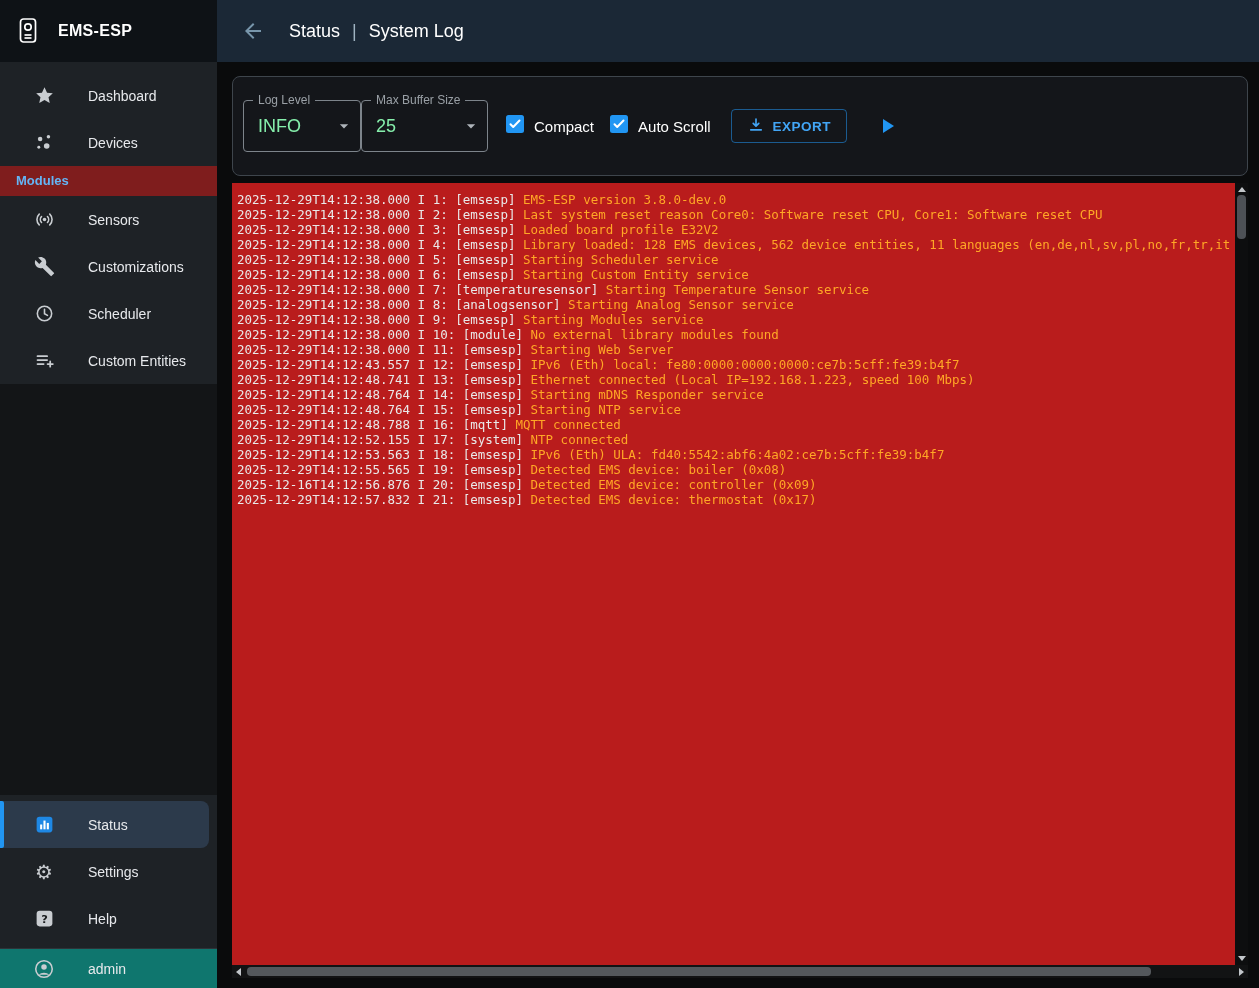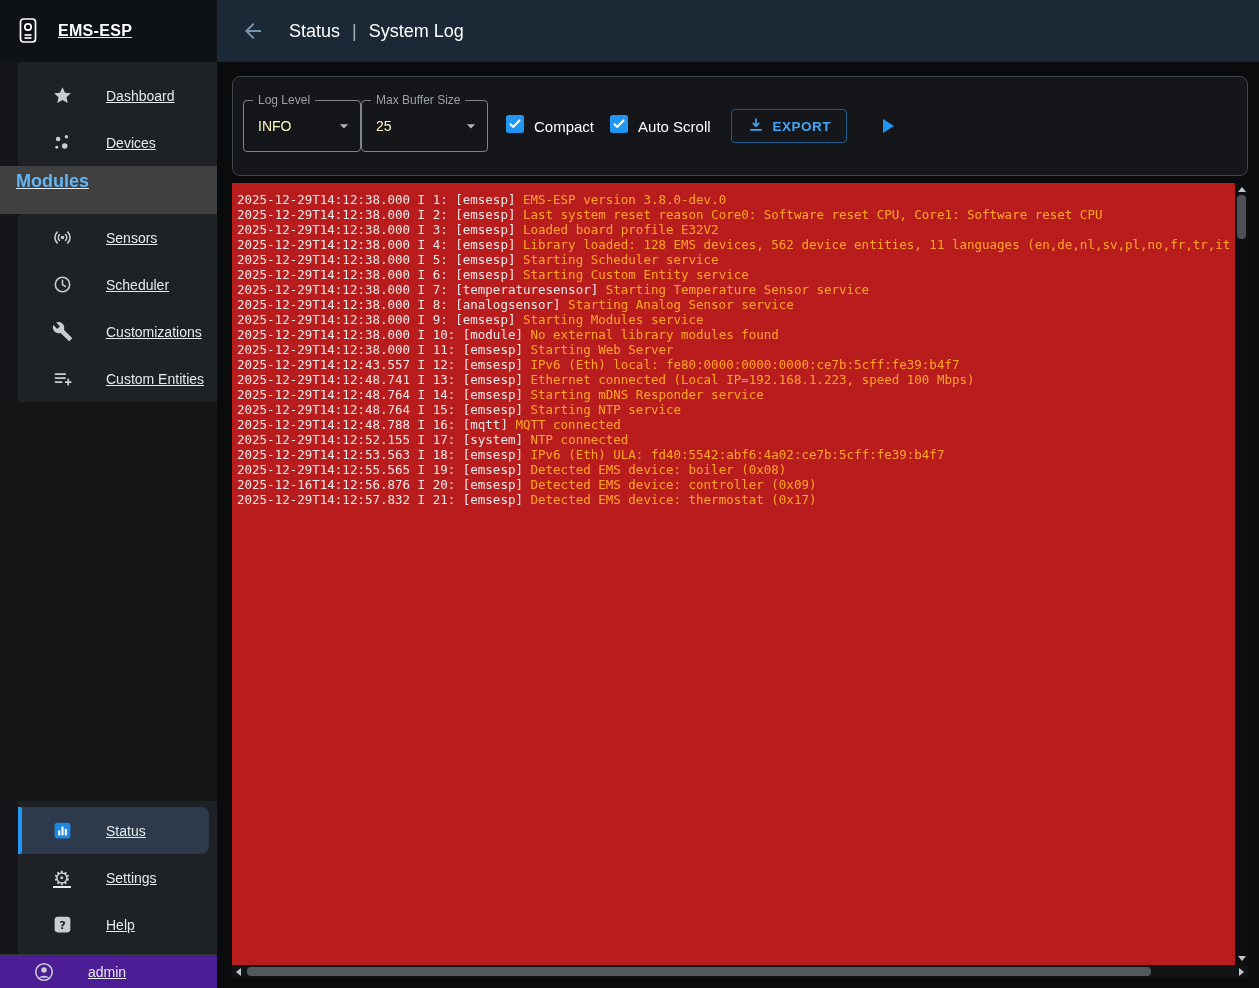--- a/index.html
+++ b/index.html
@@ -4,54 +4,54 @@
 <style>
   * { box-sizing: border-box; margin: 0; padding: 0; }
   html,body { width:1259px; height:988px; overflow:hidden; }
   body {
     font-family: "Liberation Sans", sans-serif;
     background:#0a0b0c; color:#e8eaed;
   }
   .app { display:flex; width:1259px; height:988px; }
 
   
-  .sidebar { width:217px; flex-shrink:0; background:#141619; display:flex; flex-direction:column;text-decoration:underline; }
+  .sidebar { width:217px; flex-shrink:0; background:#141619; display:flex; flex-direction:column; }
   .sidebar-header { height:62px; background:#0e1216; display:flex; align-items:center; padding:0 16px; gap:18px; flex-shrink:0; }
   .app-title { font-size:16px; font-weight:700; letter-spacing:.3px; color:#fff; }
-  .nav-group { background:#1e2226;margin-left:18px; }
+  .nav-group { background:#1e2226; }
   .nav-top { padding-top:10px; }
   .nav-item { position:relative; height:47px; display:flex; align-items:center; padding-left:32px; gap:32px; cursor:pointer; }
   .nav-icon { width:24px; height:24px; display:flex; align-items:center; justify-content:center; color:#c9cdd1; flex-shrink:0; }
   .nav-label { font-size:14px; font-weight:500; color:#e7e9ec; }
-  .modules-header { background:#404040; color:#64b5f6; font-size:18px; font-weight:700; height:48px; line-height:30px; padding-left:16px; }
+  .modules-header { background:#7f1d1d; color:#64b5f6; font-size:13px; font-weight:700; height:30px; line-height:30px; padding-left:16px; }
   .nav-modules { }
   .sidebar-spacer { flex:1; background:#131517; }
   .nav-bottom { padding:6px 0; }
   .nav-item.selected { background:#2c3a4b; border-radius:0 8px 8px 0; margin-right:8px; }
   .nav-item.selected::before { content:''; position:absolute; left:0; top:0; bottom:0; width:4px; background:#2196f3; border-radius:0 2px 2px 0; }
-  .sidebar-user { background:#4c1d95; border-top:1px solid #2e3338; height:34px; display:flex; align-items:center; padding-left:32px; gap:32px; flex-shrink:0; }
+  .sidebar-user { background:#0f766e; border-top:1px solid #2e3338; height:40px; display:flex; align-items:center; padding-left:32px; gap:32px; flex-shrink:0; }
   .glyph-icon { font-family:"DejaVu Sans", sans-serif; font-size:20px; line-height:1; color:#c9cdd1; }
 
   
   .main { flex:1; display:flex; flex-direction:column; min-width:0; }
   .appbar { height:62px; flex-shrink:0; background:#1b2836; display:flex; align-items:center; padding-left:24px; }
   .back-btn { width:24px; height:24px; margin-right:24px; cursor:pointer; display:flex; align-items:center; }
   .appbar-title { font-size:18px; font-weight:500; color:#fff; }
   .appbar-sep { font-size:18px; color:#9fb3c1; margin:0 12px; }
 
   .content { flex:1; display:flex; flex-direction:column; padding:14px 11px 10px 15px; min-height:0; }
 
   
   .toolbar-card { height:100px; flex-shrink:0; border:1px solid #3e454c; border-radius:8px; background:#14161a;
                   display:flex; align-items:center; padding:0 10px; }
   .mui-select { position:relative; width:118px; height:52px; border:1px solid #7d848b; border-radius:4px;
                 display:flex; align-items:center; padding:0 28px 0 14px; cursor:pointer; }
   .mui-select.wide { width:127px; }
   .select-label { position:absolute; top:-8px; left:9px; background:#14161a; padding:0 5px; font-size:12px; color:#9aa0a6; white-space:nowrap; }
-  .select-value { font-size:14px; color:#fef9c3; }
+  .select-value { font-size:18px; color:#86efac; }
   .select-caret { position:absolute; right:6px; top:50%; transform:translateY(-50%); width:20px; height:20px; }
   .checks { display:flex; flex-direction:row; gap:16px; margin-left:18px; }
   .check-row { display:flex; align-items:center; gap:10px; cursor:pointer; }
   .check-label { font-size:15px; font-weight:500; color:#fff; }
   .export-btn { display:flex; align-items:center; gap:8px; margin-left:20px; height:34px; padding:0 15px;
                 background:transparent; border:1px solid rgba(33,150,243,.55); border-radius:4px;
                 color:#42a5f5; font-size:13.5px; font-weight:600; letter-spacing:.5px; cursor:pointer;
                 font-family:"Liberation Sans", sans-serif; }
   .play-btn { margin-left:28px; width:24px; height:24px; cursor:pointer; display:flex; align-items:center; }
 
@@ -124,34 +124,34 @@
             <path d="M8.6 8.6a5 5 0 0 0 0 6.8"></path>
               <path d="M15.4 8.6a5 5 0 0 1 0 6.8"></path>
             <path d="M6 5.8a8.6 8.6 0 0 0 0 12.4"></path>
               <path d="M18 5.8a8.6 8.6 0 0 1 0 12.4"></path>
           </svg>
         </span>
         <span class="nav-label">Sensors</span>
       </div>
       <div class="nav-item">
         <span class="nav-icon">
+          <svg width="21" height="21" viewBox="0 0 24 24" fill="#c9cdd1">
+              <path d="M22.7 19l-9.1-9.1c.9-2.3.4-5-1.5-6.9-2-2-5-2.4-7.4-1.3L9 6 6 9 1.6 4.7C.4 7.1.9 10.1 2.9 12.1c1.9 1.9 4.6 2.4 6.9 1.5l9.1 9.1c.4.4 1 .4 1.4 0l2.3-2.3c.5-.4.5-1.1.1-1.4z"></path>
+            </svg>
+        </span>
+        <span class="nav-label">Customizations</span>
+      </div>
+      <div class="nav-item">
+        <span class="nav-icon">
           <svg width="21" height="21" viewBox="0 0 24 24" fill="none" stroke="#c9cdd1" stroke-width="1.8" stroke-linecap="round">
               <circle cx="12" cy="12" r="8.2"></circle>
               <path d="M12 7.2v5l3.4 2"></path>
             </svg>
         </span>
         <span class="nav-label">Scheduler</span>
-      </div>
-      <div class="nav-item">
-        <span class="nav-icon">
-          <svg width="21" height="21" viewBox="0 0 24 24" fill="#c9cdd1">
-              <path d="M22.7 19l-9.1-9.1c.9-2.3.4-5-1.5-6.9-2-2-5-2.4-7.4-1.3L9 6 6 9 1.6 4.7C.4 7.1.9 10.1 2.9 12.1c1.9 1.9 4.6 2.4 6.9 1.5l9.1 9.1c.4.4 1 .4 1.4 0l2.3-2.3c.5-.4.5-1.1.1-1.4z"></path>
-            </svg>
-        </span>
-        <span class="nav-label">Customizations</span>
       </div>
       <div class="nav-item">
         <span class="nav-icon">
           <svg width="21" height="21" viewBox="0 0 24 24" fill="none" stroke="#c9cdd1" stroke-width="2" stroke-linecap="round">
               <path d="M4 7h11M4 11.5h11M4 16h7M15.5 16h6M18.5 13v6"></path>
             </svg>
         </span>
         <span class="nav-label">Custom Entities</span>
       </div>
     </nav>

